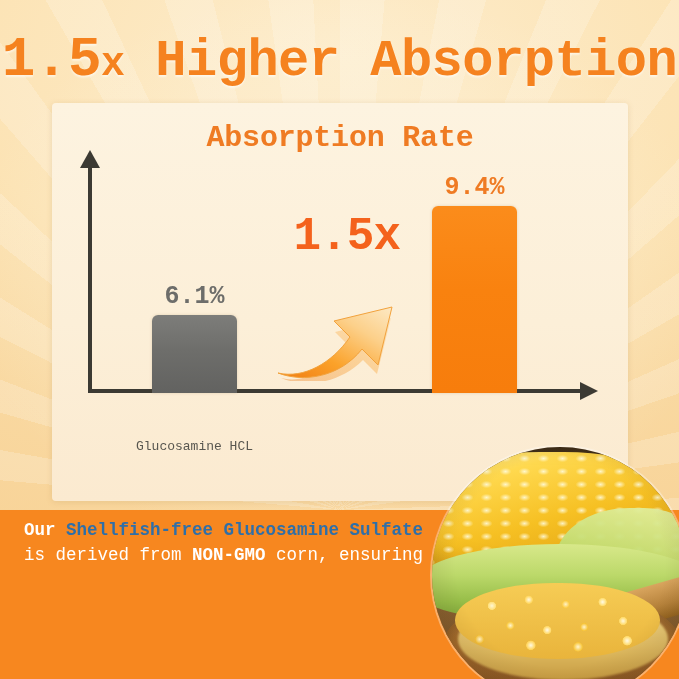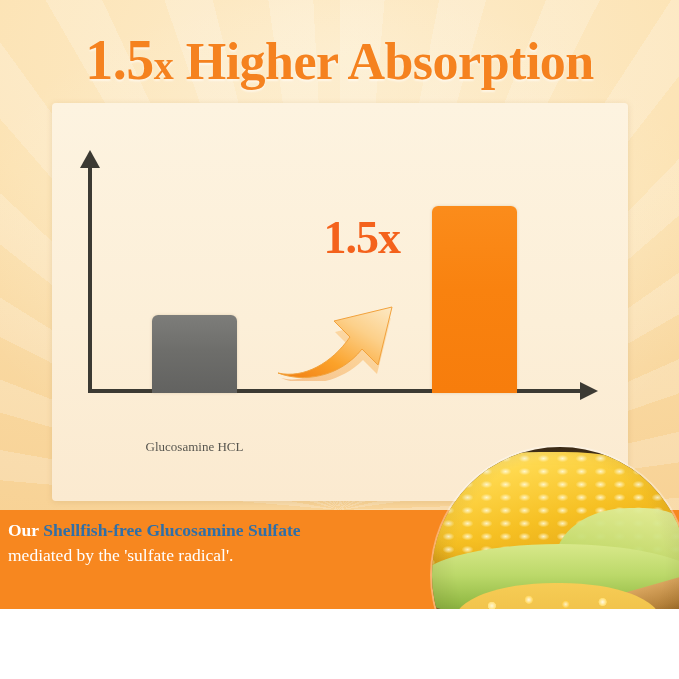--- a/index.html
+++ b/index.html
@@ -3,23 +3,23 @@
 <meta charset="utf-8">
 <style>
   html, body {
     margin: 0;
     padding: 0;
     background: #ffffff;
   }
   #root {
     position: relative;
     width: 679px;
-    height: 609px;
+    height: 679px;
     overflow: hidden;
-    font-family: Liberation Serif, serif;
+    font-family: Liberation Mono, monospace;
     background: #f9cd8b;
   }
 
   
   .bg-base {
     position: absolute;
     inset: 0;
     background:
       radial-gradient(ellipse 150% 95% at 50% 8%, #fdeccb 0%, #fce3b4 38%, #f9d8a0 62%, #f7cf90 100%);
   }
@@ -202,21 +202,21 @@
   .band {
     position: absolute;
     left: 0;
     right: 0;
     top: 510px;
     height: 169px;
     background: #f7871f;
   }
   .band-text {
     position: absolute;
-    left: 8px;
+    left: 24px;
     top: 518px;
     width: 420px;
     font-size: 17.5px;
     line-height: 1.42;
     color: #ffffff;
     font-weight: bold;
   }
   .band-text .t-reg { font-weight: normal; }
   .band-text .t-blue { color: #2f6fa8; }
 
@@ -340,30 +340,33 @@
   <div class="bg-base"></div>
   <div class="bg-rays"></div>
   <div class="bg-veil"></div>
 
   <div class="headline">
     <span class="hl-num">1.5</span><span class="hl-x">x</span><span> Higher Absorption</span>
   </div>
 
   <div class="card">
 
+    <div class="card-title">Absorption Rate</div>
 
     <div class="axis-y"></div>
     <div class="axis-y-head"></div>
     <div class="axis-x"></div>
     <div class="axis-x-head"></div>
 
     <div class="bar bar-a"></div>
+    <div class="bar-value val-a">6.1%</div>
     <div class="bar-label lbl-a">Glucosamine HCL</div>
 
     <div class="bar bar-b"></div>
+    <div class="bar-value val-b">9.4%</div>
 
     <div class="mult">1.5x</div>
 
     <div class="arrow-wrap">
       <svg viewBox="0 0 150 118" width="150" height="118">
         <defs>
           <linearGradient id="arrGrad" x1="0" y1="1" x2="1" y2="0">
             <stop offset="0%" stop-color="#f07c12"></stop>
             <stop offset="35%" stop-color="#fba22a"></stop>
             <stop offset="70%" stop-color="#fcd08a"></stop>
@@ -380,21 +383,23 @@
       </svg>
     </div>
   </div>
 
   <div class="band"></div>
 
   <div class="band-text">
     <div>
       <span>Our </span><span class="t-blue">Shellfish-free Glucosamine Sulfate</span>
     </div>
-    <div class="t-reg">mediated by the 'sulfate radical'.</div>
+    <div class="t-reg">
+      <span>is derived from </span><b>NON-GMO</b><span> corn, ensuring</span>
+    </div>
   </div>
 
   <div class="corn">
     <div class="corn-img">
       <div class="corn-bg"></div>
       <div class="corn-cob">
         <div class="corn-kernels-cob"></div>
       </div>
       <div class="corn-husk2"></div>
       <div class="corn-husk"></div>

